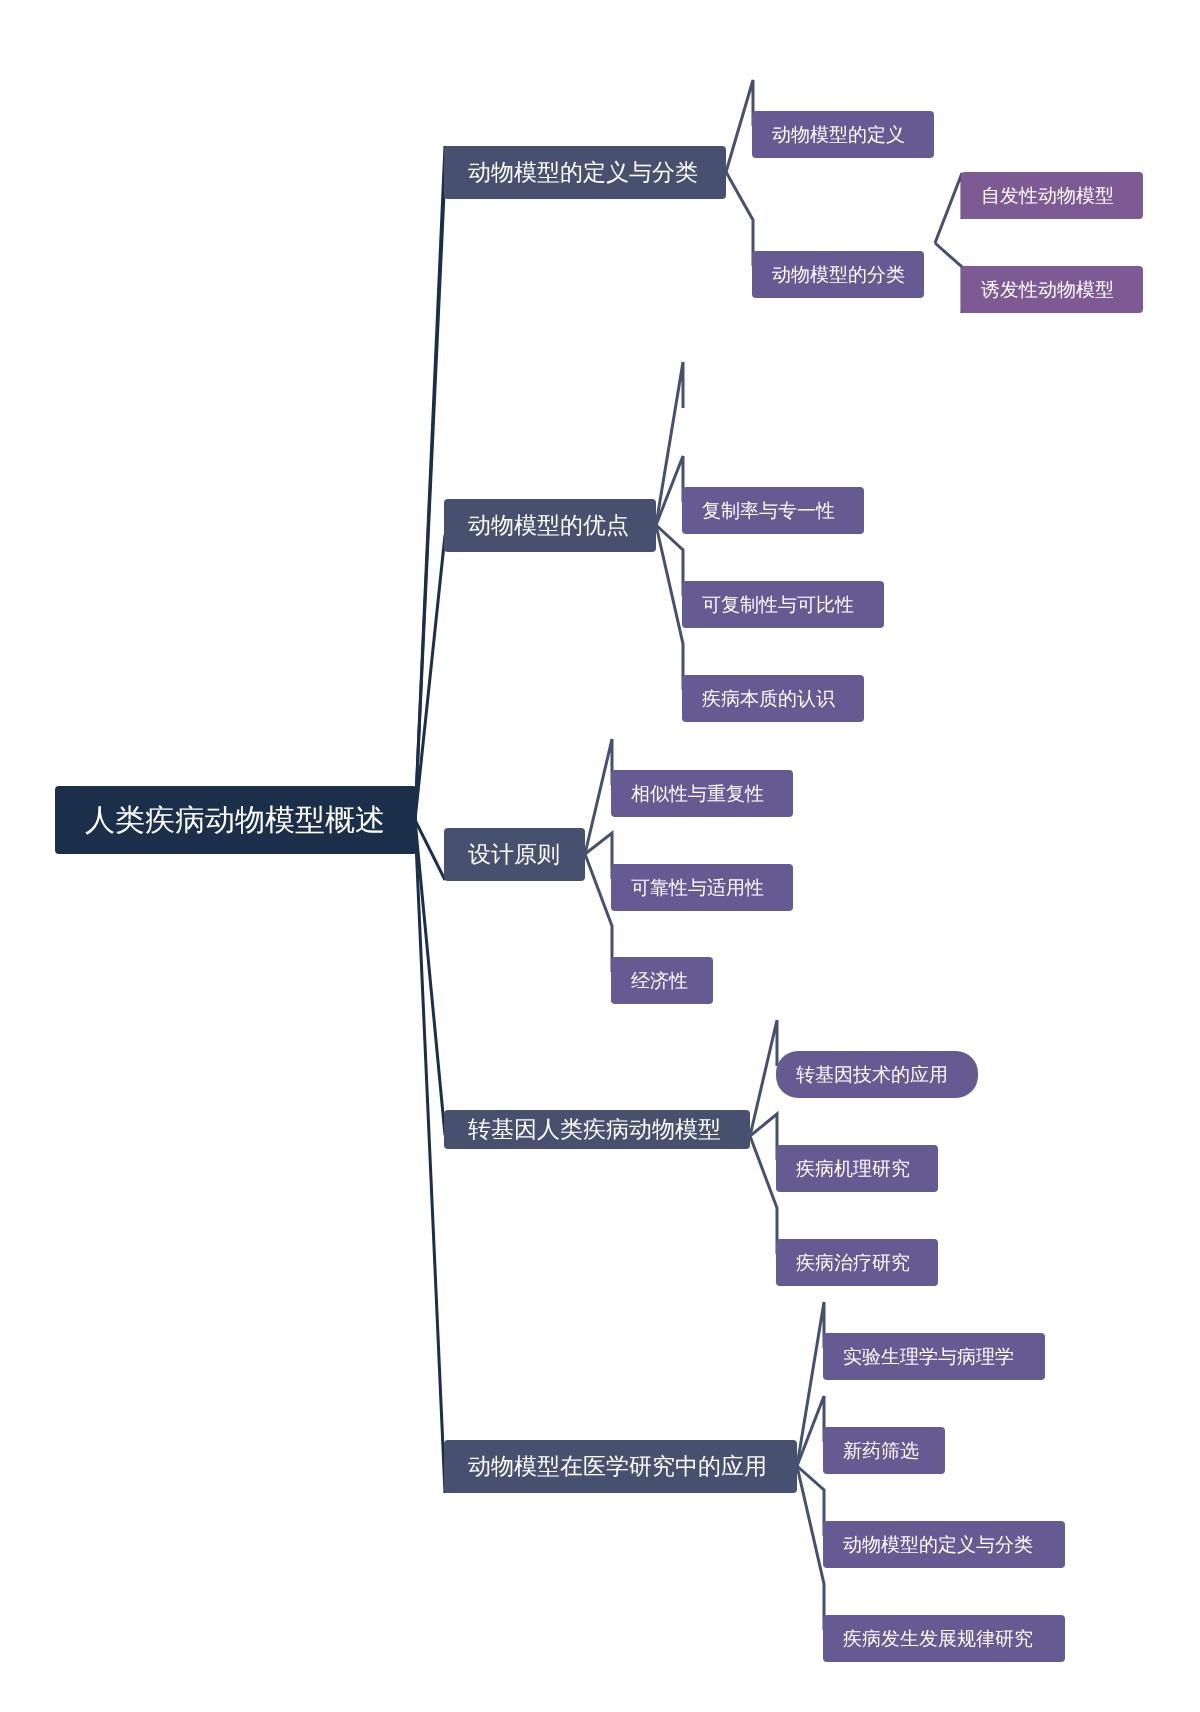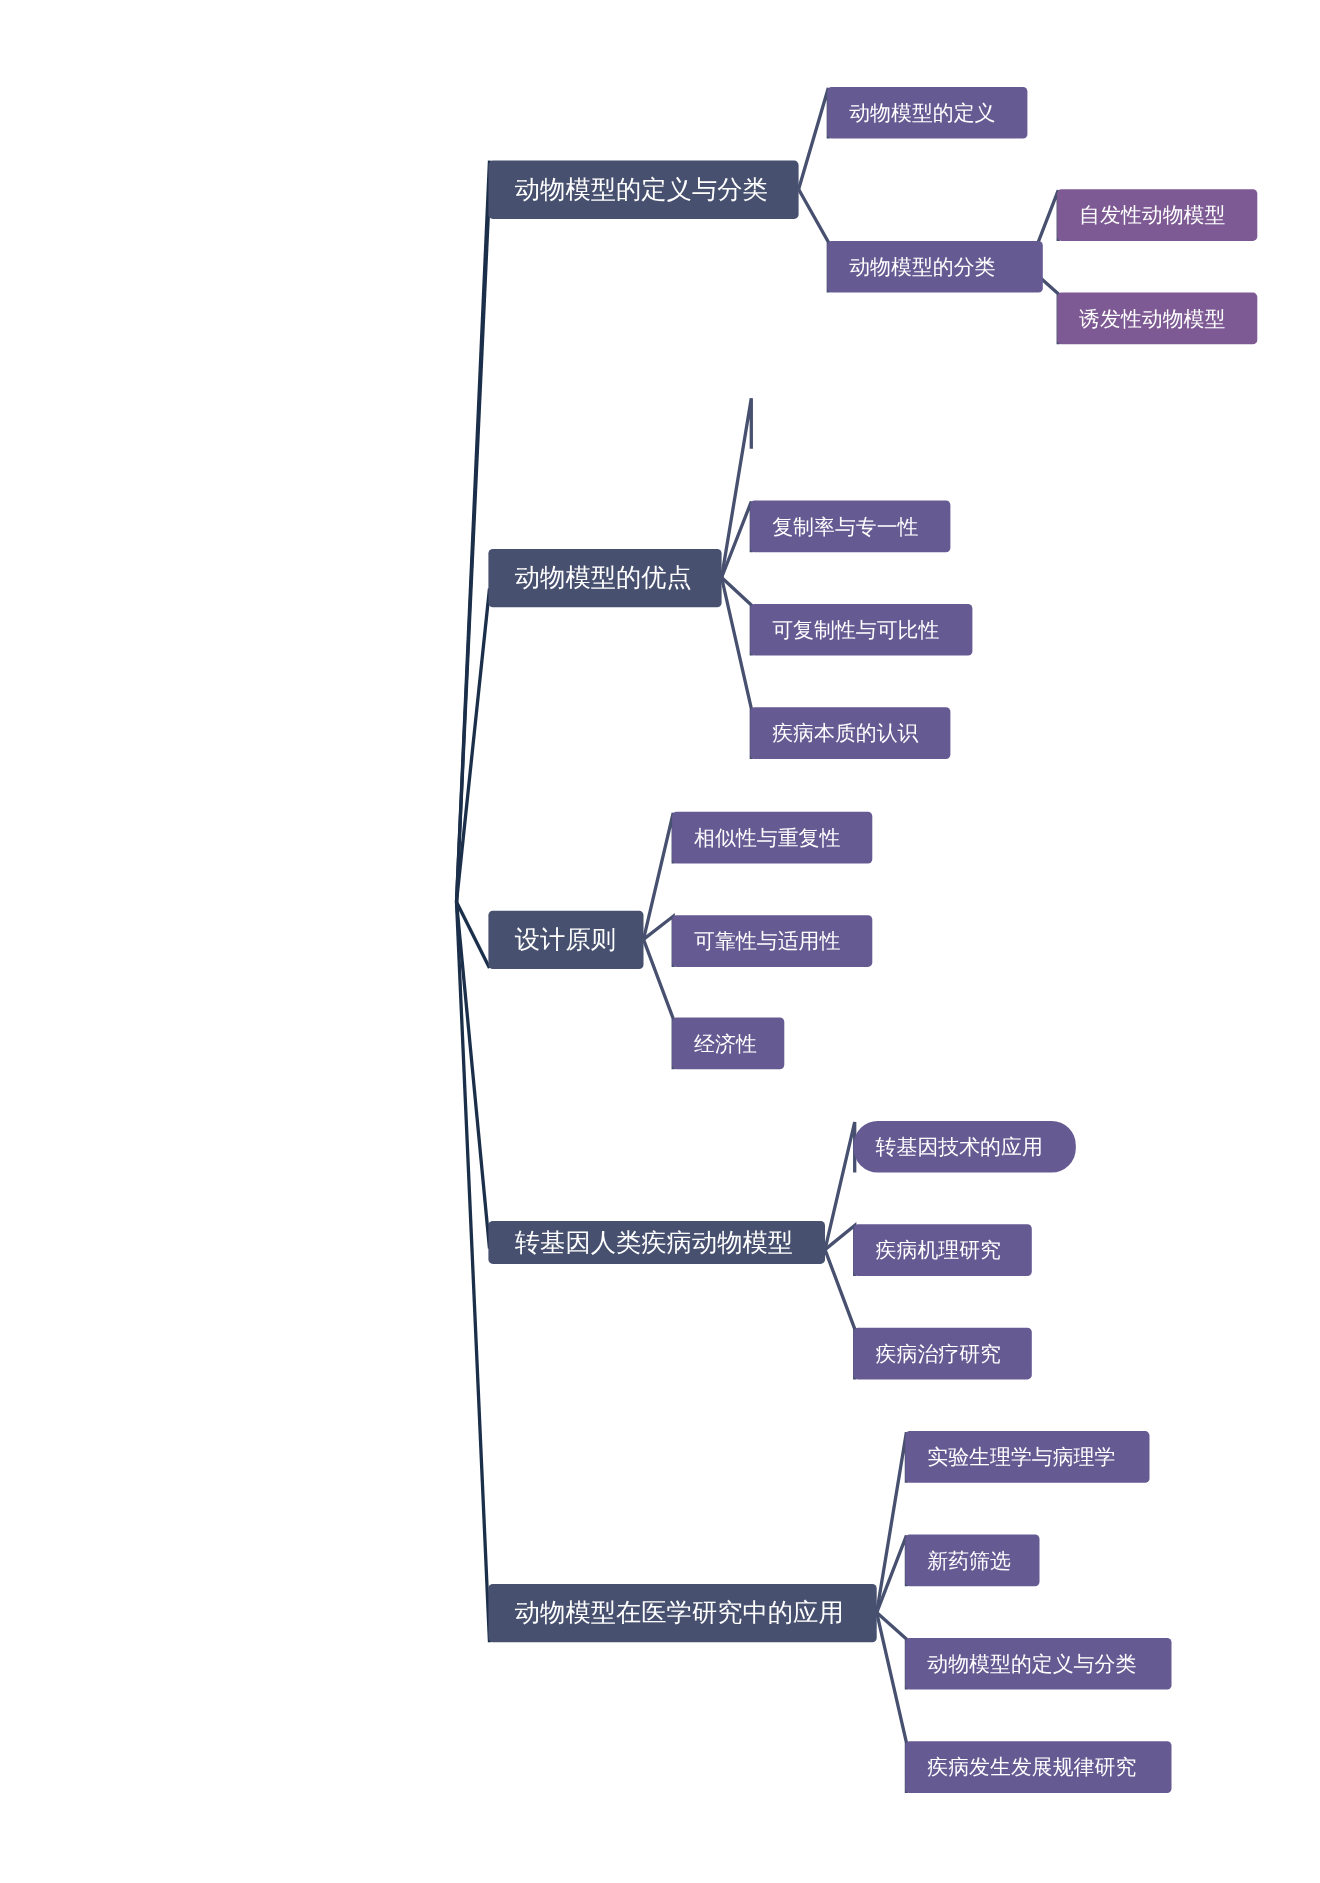--- a/index.html
+++ b/index.html
@@ -2,21 +2,21 @@
 <html><head>
 <meta charset="utf-8">
 <style>
   html,body{margin:0;padding:0;background:#ffffff;}
   body{width:1200px;height:1712px;position:relative;overflow:hidden;font-family:"DejaVu Sans","Liberation Sans",sans-serif;}
   #canvas{position:absolute;left:0;top:0;width:1200px;height:1712px;}
   svg.links{position:absolute;left:0;top:0;}
   .node{position:absolute;box-sizing:border-box;color:#ffffff;border-radius:4px;display:flex;align-items:center;white-space:nowrap;}
   .root{background:#1b2f4a;font-size:30px;padding:0 30px;}
   .l1{background:#47506f;font-size:23px;padding:5px 24px;}
-  .l2{background:#665a93;font-size:19px;padding:0 20px;}
+  .l2{background:#665a93;font-size:19px;padding:0 20px;margin-top:32px;}
   .l3{background:#7d5a93;font-size:19px;padding:6px 20px;}
 </style>
 </head>
 <body>
 
 <div id="canvas">
   <svg class="links" width="1200" height="1712">
 
     <g fill="none" stroke="#1b2f4a" stroke-width="3">
       <path d="M415 820 L445 146"></path>
@@ -46,28 +46,31 @@
       <path d="M750 1136 L777 1114 L777 1160"></path>
       <path d="M750 1136 L777 1208 L777 1254"></path>
 
       <path d="M797 1466 L824 1302 L824 1348"></path>
       <path d="M797 1466 L824 1396 L824 1442"></path>
       <path d="M797 1466 L824 1490 L824 1536"></path>
       <path d="M797 1466 L824 1584 L824 1630"></path>
     </g>
   </svg>
 
+  <div class="node root" style="left:55px;top:786px;width:362px;height:68px;">
+    <span>人类疾病动物模型概述</span>
+  </div>
 
   <div class="node l1" style="left:444px;top:146px;width:282px;height:53px;">
     <span>动物模型的定义与分类</span>
   </div>
   <div class="node l2" style="left:752px;top:79px;width:182px;height:47px;">
     <span>动物模型的定义</span>
   </div>
-  <div class="node l2" style="left:752px;top:219px;width:196px;height:47px;">
+  <div class="node l2" style="left:752px;top:219px;width:172px;height:47px;">
     <span>动物模型的分类</span>
   </div>
   <div class="node l3" style="left:961px;top:172px;width:182px;height:47px;">
     <span>自发性动物模型</span>
   </div>
   <div class="node l3" style="left:961px;top:266px;width:182px;height:47px;">
     <span>诱发性动物模型</span>
   </div>
 
   <div class="node l1" style="left:444px;top:499px;width:212px;height:53px;">

